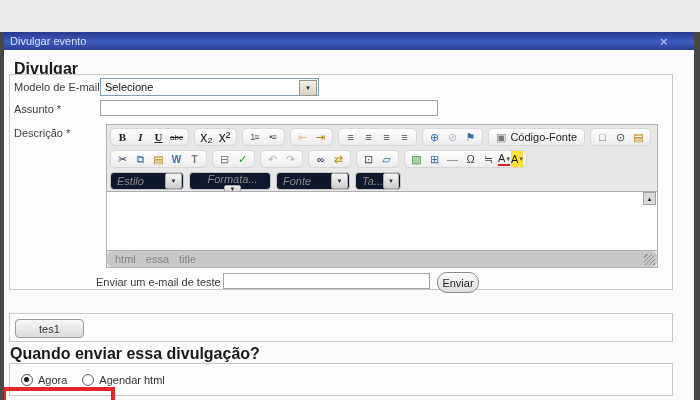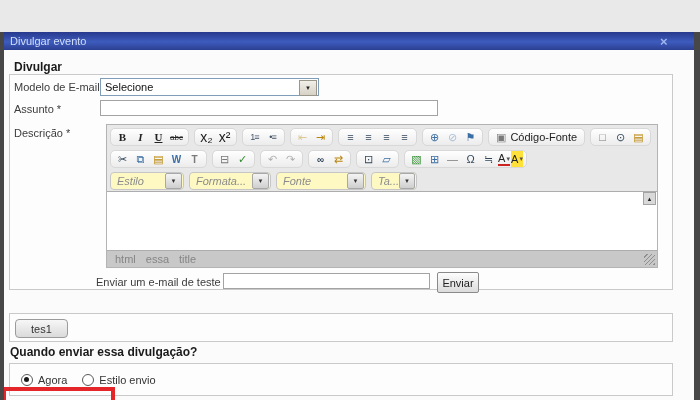--- a/index.html
+++ b/index.html
@@ -5,21 +5,21 @@
   html,body{margin:0;padding:0;background:#e9e9e9;font-family:"Liberation Sans",sans-serif;}
   .win{position:relative;width:700px;height:400px;background:#fbfbfb;overflow:hidden;font-size:11px;color:#333;margin-top:32px;}
   .edge{position:absolute;background:#474747;}
   .edge-left{left:0;top:0;width:4px;height:400px;}
   .edge-right{left:694px;top:0;width:6px;height:400px;}
   .edge-bottom{left:0;top:395px;width:700px;height:5px;background:#3d3d3d;}
   .titlebar{position:absolute;left:0;top:0;width:700px;height:18px;
     background:linear-gradient(180deg,#27398c 0%,#3e5cbe 55%,#2b3f90 100%);}
   .title-text{position:absolute;left:10px;top:3px;color:#d2defa;font-size:11px;}
   .close-x{position:absolute;left:660px;top:2px;color:#9fb6ef;font-size:13px;font-weight:bold;cursor:pointer;}
-  .h1{position:absolute;font-weight:bold;font-size:12px;color:#1a1a1a;}
+  .h1{position:absolute;font-weight:bold;font-size:16px;color:#1a1a1a;}
   .panel{position:absolute;left:9px;width:664px;border:1px solid #c9c9c9;background:#fdfdfd;box-sizing:border-box;}
   .lbl{position:absolute;color:#3c3c3c;}
   
   .sel{position:absolute;left:100px;top:46px;width:219px;height:18px;border:1px solid #7f9db9;background:#fff;box-sizing:border-box;}
   .sel-value{position:absolute;left:4px;top:2px;color:#111;}
   .sel-arrow{position:absolute;right:1px;top:1px;width:16px;height:14px;background:linear-gradient(#f2efe9,#d6d2c6);
     border:1px solid #9a968a;display:flex;align-items:center;justify-content:center;font-size:6px;color:#222;}
   .txt{position:absolute;border:1px solid #a3a3a3;background:#fff;height:16px;box-sizing:border-box;font-size:11px;padding:0 3px;font-family:"Liberation Sans",sans-serif;}
   
   .editor{position:absolute;left:106px;top:92px;width:552px;height:144px;border:1px solid #b3b3b3;background:#e8e8e8;box-sizing:border-box;}
@@ -34,37 +34,37 @@
   .ic-underline{text-decoration:underline;font-weight:bold;color:#222;font-family:"Liberation Serif",serif;}
   .ic-strike{text-decoration:line-through;font-size:8px;color:#222;}
   .ic-sub{font-size:14px;color:#222;}
   .ic-list{font-size:9px;letter-spacing:-1px;color:#44566b;}
   .ic-bold-sm{font-weight:bold;font-size:10px;}
   .c1{color:#3a6ea5;}.c2{color:#7a7a7a;}.c3{color:#b8860b;}.c4{color:#2e8b2e;}.c6{color:#33475b;}
   .dim{opacity:.4;}
   .ic-textcolor{color:#222;border-bottom:2px solid #cc2222;height:12px;line-height:11px;min-width:12px;}
   .ic-bgcolor{background:#ffe13a;color:#222;min-width:12px;}
   .ic-textcolor::after,.ic-bgcolor::after{content:"▾";font-size:7px;color:#555;margin-left:1px;}
-  .combo{display:flex;align-items:center;justify-content:space-between;background:#fef9c3;border:1px solid #c6c6c6;
+  .combo{display:flex;align-items:center;justify-content:space-between;background:#0f172a;border:1px solid #c6c6c6;
     border-radius:4px;height:18px;box-sizing:border-box;padding:0 1px 0 6px;font-style:italic;color:#8b8b8b;cursor:pointer;}
   .combo-arrow{width:15px;height:14px;background:linear-gradient(#f4f4f4,#cfcfcf);border:1px solid #a8a8a8;border-radius:2px;
     display:flex;align-items:center;justify-content:center;font-size:6px;color:#333;font-style:normal;}
   .edit-area{position:absolute;left:0;top:66px;width:100%;height:60px;background:#fff;
     border-top:1px solid #adadad;border-bottom:1px solid #adadad;box-sizing:border-box;cursor:text;}
   .scroll-btn{position:absolute;right:1px;top:67px;width:13px;height:13px;background:#d9d9d9;border:1px solid #a3a3a3;
     box-sizing:border-box;display:flex;align-items:center;justify-content:center;font-size:6px;color:#222;cursor:pointer;}
   .status{position:absolute;left:0;bottom:0;width:100%;height:16px;background:#c8c8c8;box-sizing:border-box;
-    display:flex;align-items:center;gap:10px;padding-left:8px;color:#858585;}
+    display:flex;align-items:center;gap:10px;padding-left:8px;color:#858585;border-radius:6px;}
   .status span{cursor:pointer;}
   .grip{position:absolute;right:2px;bottom:2px;width:11px;height:11px;cursor:nwse-resize;
     background:repeating-linear-gradient(135deg,transparent 0 2px,#8f8f8f 2px 3px);}
   
-  .btn{position:absolute;border:1px solid #8a8a8a;border-radius:2px;background:linear-gradient(#fdfdfd,#dcdcdc);
+  .btn{position:absolute;border:1px solid #8a8a8a;border-radius:10px;background:linear-gradient(#fdfdfd,#dcdcdc);
     font-size:11px;color:#222;display:flex;align-items:center;justify-content:center;cursor:pointer;}
-  .tag{display:inline-flex;align-items:center;border:1px solid #9b9b9b;border-radius:4px;height:17px;padding:0 15px;
+  .tag{display:inline-flex;align-items:center;border:1px solid #9b9b9b;border-radius:4px;height:17px;padding:0 23px;
     background:linear-gradient(#f7f7f7,#dadada);color:#333;cursor:pointer;}
   .p3-inner{display:flex;align-items:center;height:100%;padding-left:11px;gap:15px;}
   .radio-opt{display:flex;align-items:center;gap:5px;cursor:pointer;}
   .radio{width:10px;height:10px;border:1px solid #5a5a5a;border-radius:50%;background:#fff;position:relative;}
   .radio.on::after{content:"";position:absolute;left:2px;top:2px;width:5px;height:5px;border-radius:50%;background:#1a1a1a;}
   .red-box{position:absolute;left:2px;top:355px;width:113px;height:39px;border:4px solid #e4252a;box-sizing:border-box;}
   .submit{position:absolute;left:8px;top:361px;height:27px;padding:0 11px;border:1px solid #c6951b;border-radius:4px;
     background:linear-gradient(#f8d157,#eeb51e);font-weight:bold;font-size:11px;color:#2b2b40;
     display:flex;align-items:center;cursor:pointer;}
 </style>
@@ -169,25 +169,25 @@
             <span class="tb-btn c6">≒</span>
             <span class="tb-btn ic-textcolor">A</span>
             <span class="tb-btn ic-bgcolor">A</span>
           </div>
         </div>
         <div class="tb-row">
           <div class="combo" style="width: 74px;">
             <span>Estilo</span>
             <span class="combo-arrow">▼</span>
           </div>
-          <div class="combo" style="width: 82px;">
+          <div class="combo" style="width: 82px; flex-direction: column;">
             <span>Formata...</span>
             <span class="combo-arrow">▼</span>
           </div>
-          <div class="combo" style="width: 90px;">
+          <div class="combo" style="width: 74px;">
             <span>Fonte</span>
             <span class="combo-arrow">▼</span>
           </div>
           <div class="combo" style="width: 46px;">
             <span>Ta...</span>
             <span class="combo-arrow">▼</span>
           </div>
         </div>
       </div>
     <div class="edit-area"></div>
@@ -212,21 +212,21 @@
 
   <div class="h1" style="left:10px;top:313px;">Quando enviar essa divulgação?</div>
   <div class="panel" style="top:331px;height:33px;">
     <div class="p3-inner">
         <span class="radio-opt">
           <span class="radio on"></span>
           <span>Agora</span>
         </span>
         <span class="radio-opt">
           <span class="radio"></span>
-          <span>Estilo envio</span>
+          <span>Agendar html</span>
         </span>
       </div>
   </div>
 
   <div class="red-box"></div>
 
   <div class="edge edge-left"></div>
   <div class="edge edge-right"></div>
   <div class="edge edge-bottom"></div>
 </div>

